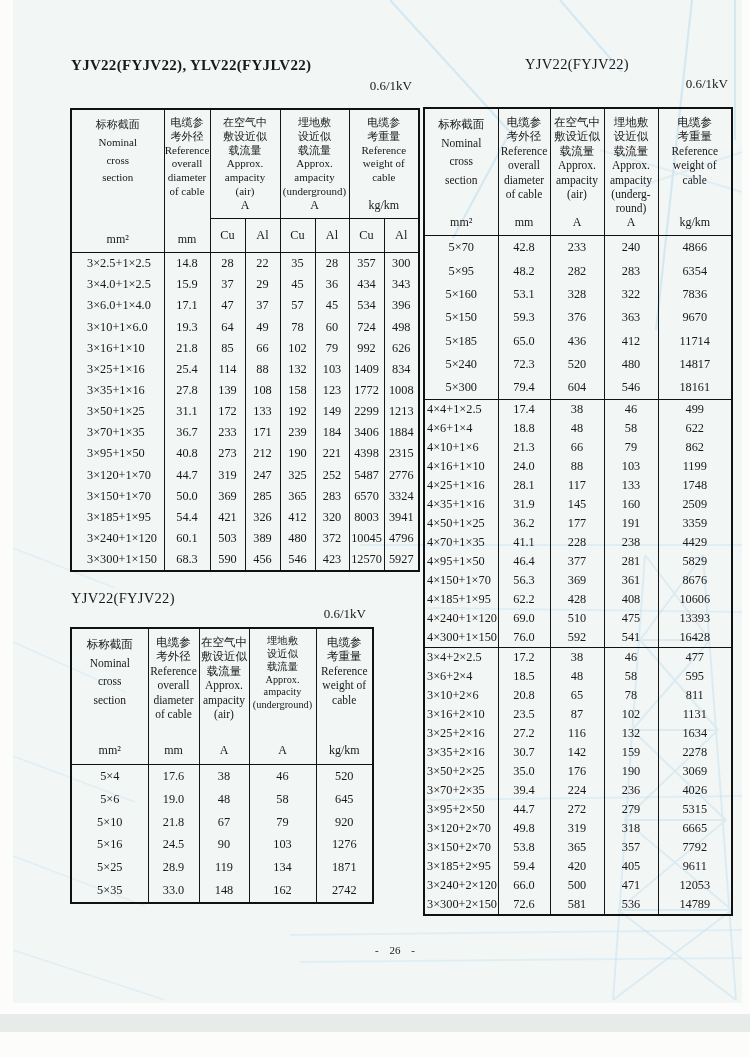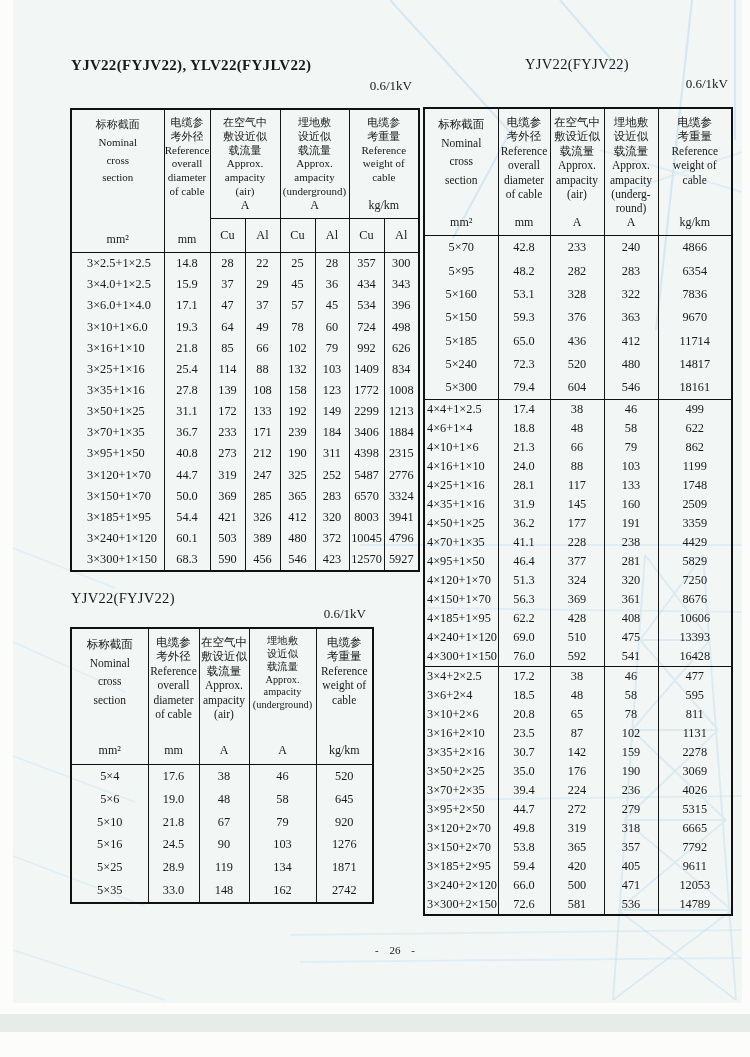--- a/index.html
+++ b/index.html
@@ -181,21 +181,21 @@
         <th>Cu</th>
         <th>Al</th>
       </tr>
     </thead>
     <tbody>
         <tr>
           <td>3×2.5+1×2.5</td>
           <td>14.8</td>
           <td>28</td>
           <td>22</td>
-          <td>25</td>
+          <td>35</td>
           <td>28</td>
           <td>357</td>
           <td>300</td>
         </tr>
         <tr>
           <td>3×4.0+1×2.5</td>
           <td>15.9</td>
           <td>37</td>
           <td>29</td>
           <td>45</td>
@@ -272,21 +272,21 @@
           <td>184</td>
           <td>3406</td>
           <td>1884</td>
         </tr>
         <tr>
           <td>3×95+1×50</td>
           <td>40.8</td>
           <td>273</td>
           <td>212</td>
           <td>190</td>
-          <td>311</td>
+          <td>221</td>
           <td>4398</td>
           <td>2315</td>
         </tr>
         <tr>
           <td>3×120+1×70</td>
           <td>44.7</td>
           <td>319</td>
           <td>247</td>
           <td>325</td>
           <td>252</td>
@@ -620,27 +620,20 @@
           <td>4429</td>
         </tr>
         <tr>
           <td>4×95+1×50</td>
           <td>46.4</td>
           <td>377</td>
           <td>281</td>
           <td>5829</td>
         </tr>
         <tr>
-          <td>4×120+1×70</td>
-          <td>51.3</td>
-          <td>324</td>
-          <td>320</td>
-          <td>7250</td>
-        </tr>
-        <tr>
           <td>4×150+1×70</td>
           <td>56.3</td>
           <td>369</td>
           <td>361</td>
           <td>8676</td>
         </tr>
         <tr>
           <td>4×185+1×95</td>
           <td>62.2</td>
           <td>428</td>
@@ -685,20 +678,27 @@
           <td>811</td>
         </tr>
         <tr>
           <td>3×16+2×10</td>
           <td>23.5</td>
           <td>87</td>
           <td>102</td>
           <td>1131</td>
         </tr>
         <tr>
+          <td>3×25+2×16</td>
+          <td>27.2</td>
+          <td>116</td>
+          <td>132</td>
+          <td>1634</td>
+        </tr>
+        <tr>
           <td>3×35+2×16</td>
           <td>30.7</td>
           <td>142</td>
           <td>159</td>
           <td>2278</td>
         </tr>
         <tr>
           <td>3×50+2×25</td>
           <td>35.0</td>
           <td>176</td>

